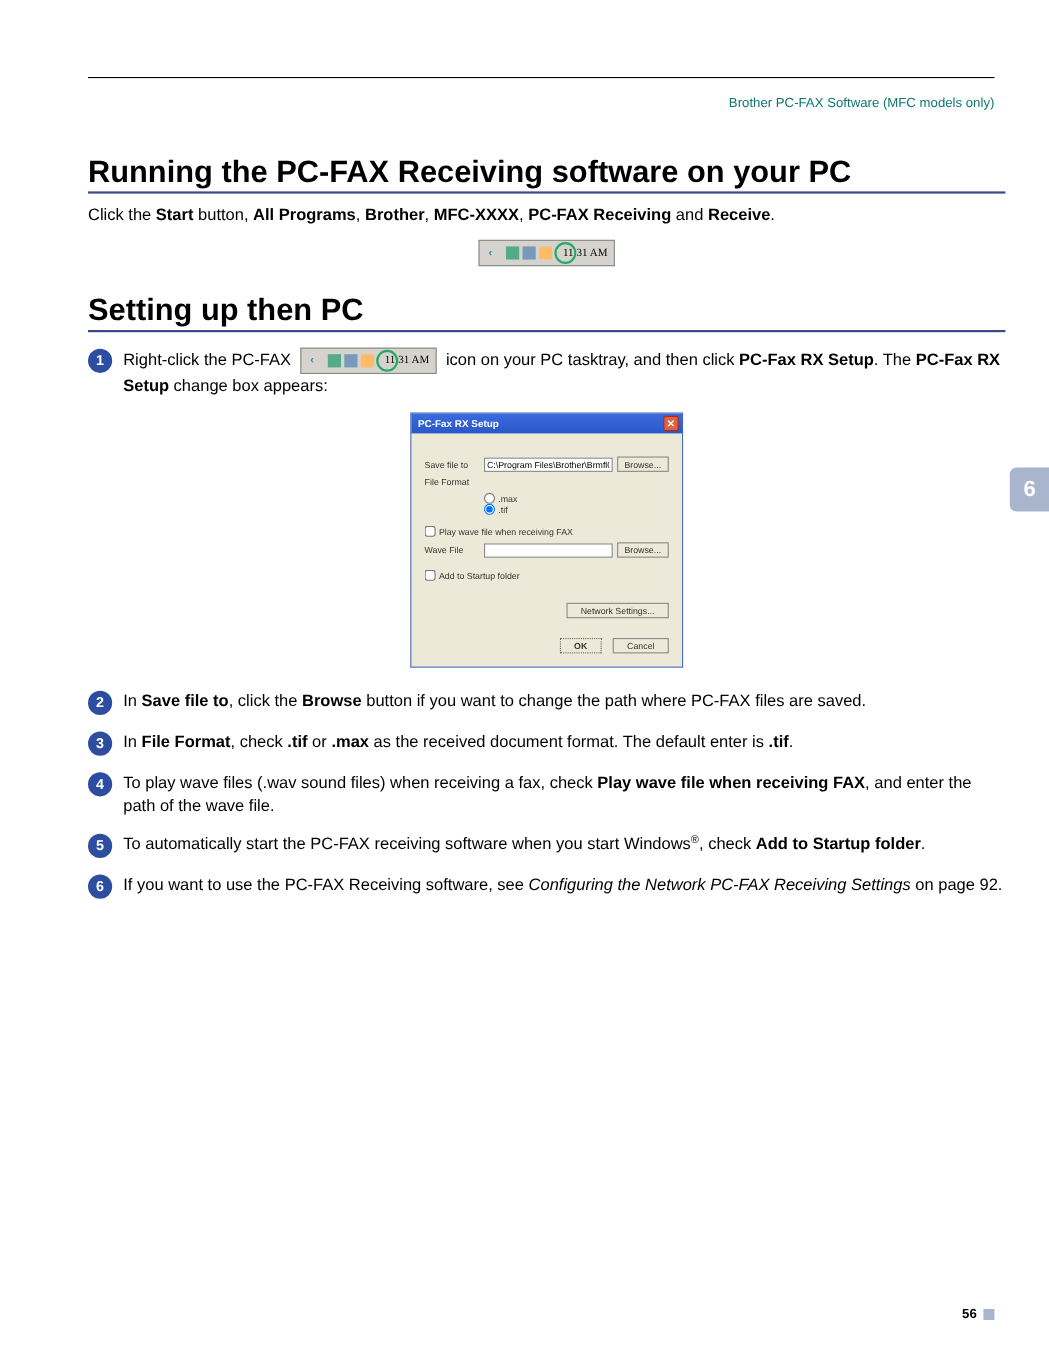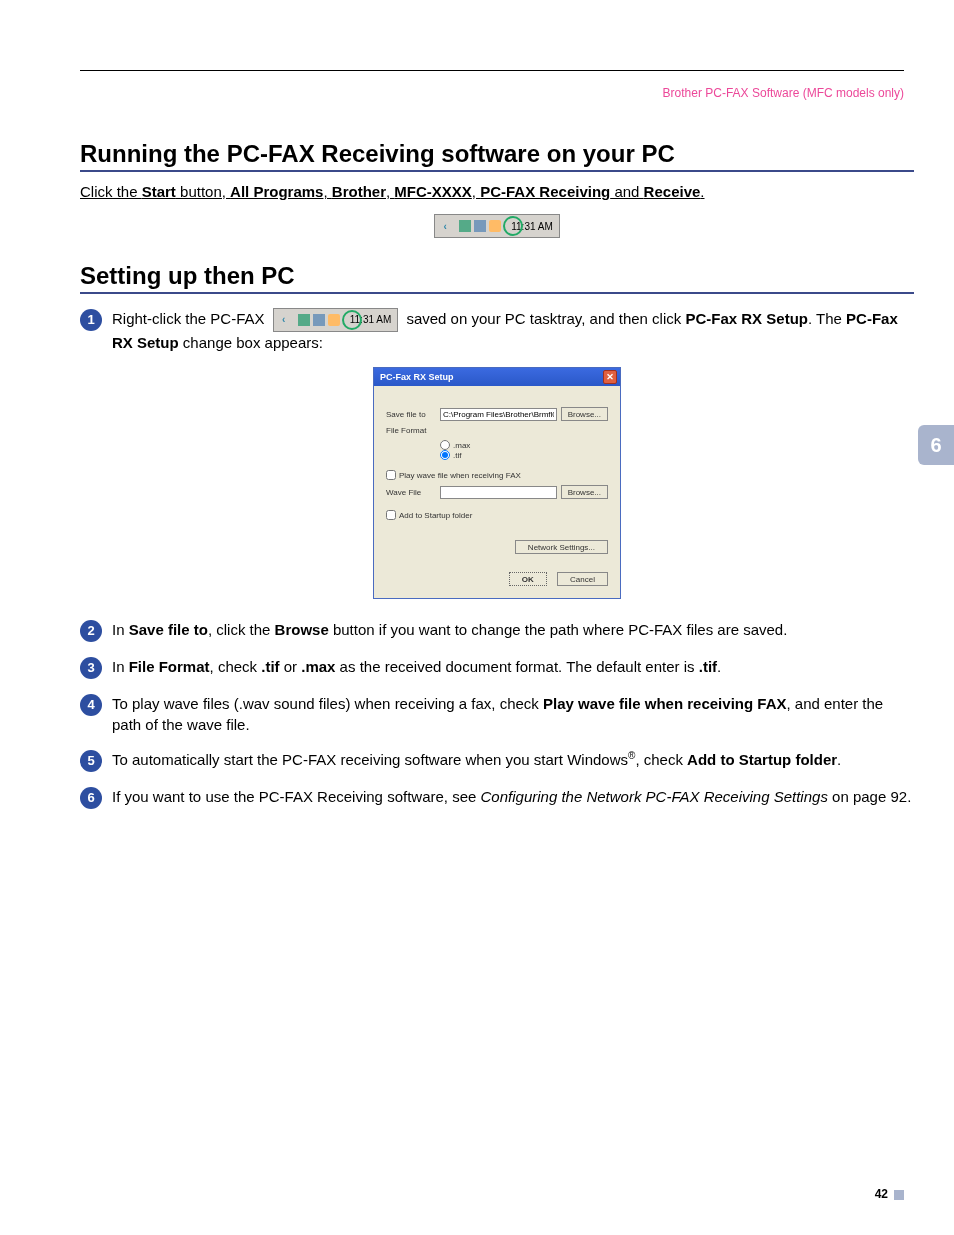--- a/index.html
+++ b/index.html
@@ -14,21 +14,21 @@
     position: relative;
     width: 954px;
     height: 1235px;
     padding: 80px 40px 40px 80px;
   }
   .header-text {
     position: absolute;
     top: 86px;
     right: 50px;
     font-size: 12px;
-    color: #ec4899;
+    color: #0f766e;
   }
   .header-rule {
     position: absolute;
     top: 70px;
     left: 80px;
     right: 50px;
     border-top: 1px solid #000;
   }
   .chapter-tab {
     position: absolute;
@@ -40,48 +40,48 @@
     color: #fff;
     font-size: 20px;
     font-weight: bold;
     display: flex;
     align-items: center;
     justify-content: center;
     border-radius: 6px 0 0 6px;
   }
   .content { margin-top: 60px; }
   h2.section {
-    font-size: 24px;
+    font-size: 28px;
     font-weight: bold;
     margin: 18px 0 4px 0;
     padding-bottom: 2px;
     border-bottom: 2px solid #3b4a8a;
     color: #000;
   }
-  p.body { font-size: 15px; margin: 10px 0; line-height: 1.35; text-decoration: underline; }
+  p.body { font-size: 15px; margin: 10px 0; line-height: 1.35; }
   .center-img { text-align: center; margin: 12px 0 24px 0; }
 
   
   .tasktray {
     display: inline-flex;
     align-items: center;
     height: 24px;
     border: 1px solid #888;
     background: #d6d3ce;
     font-size: 10px;
     position: relative;
   }
   .tasktray .arrow {
     width: 20px; text-align: center; color: #38a; font-weight: bold;
   }
   .tasktray .icons {
     display: flex; align-items: center; padding: 0 4px; gap: 3px;
   }
   .tasktray .ic { width: 12px; height: 12px; display:inline-block; }
-  .tasktray .time { padding: 0 6px; color: #000; }
+  .tasktray .time { padding: 0 6px; color: #000; font-family: Liberation Serif, serif; }
   .circle-overlay {
     position: absolute;
     width: 20px; height: 20px; border: 2px solid #2a6; border-radius: 50%;
     left: 68px; top: 1px;
   }
 
   
   .step { display: flex; margin: 14px 0; font-size: 15px; line-height: 1.4; }
   .step .num {
     flex: 0 0 22px; height: 22px; border-radius: 50%;
@@ -190,21 +190,21 @@
         <span class="tasktray inline-img" style="position:relative;">
           <span class="arrow">‹</span>
           <span class="icons">
             <span class="ic" style="background:#5a8;"></span>
             <span class="ic" style="background:#79b;"></span>
             <span class="ic" style="background:#fb6;border-radius:2px;"></span>
           </span>
           <span class="time">11:31 AM</span>
           <span class="circle-overlay"></span>
         </span>
-        <span> saved on your PC tasktray, and then click </span><b>PC-Fax RX Setup</b><span>. The </span><b>PC-Fax RX Setup</b><span> change box appears:</span>
+        <span> icon on your PC tasktray, and then click </span><b>PC-Fax RX Setup</b><span>. The </span><b>PC-Fax RX Setup</b><span> change box appears:</span>
       </div>
     </div>
 
     <div class="dialog-wrap">
       <div class="dialog">
         <div class="titlebar">
           <span>PC-Fax RX Setup</span>
           <span class="closebtn">✕</span>
         </div>
         <div class="body">
@@ -281,16 +281,16 @@
     <div class="step">
       <div class="num">6</div>
       <div class="txt">
         <span>If you want to use the PC-FAX Receiving software, see </span><em>Configuring the Network PC-FAX Receiving Settings</em><span> on page 92.</span>
       </div>
     </div>
 
   </div>
 
   <div class="page-num">
-    <span>42</span><span class="bar"></span>
+    <span>56</span><span class="bar"></span>
   </div>
 
 </div>
 
 </body></html>

